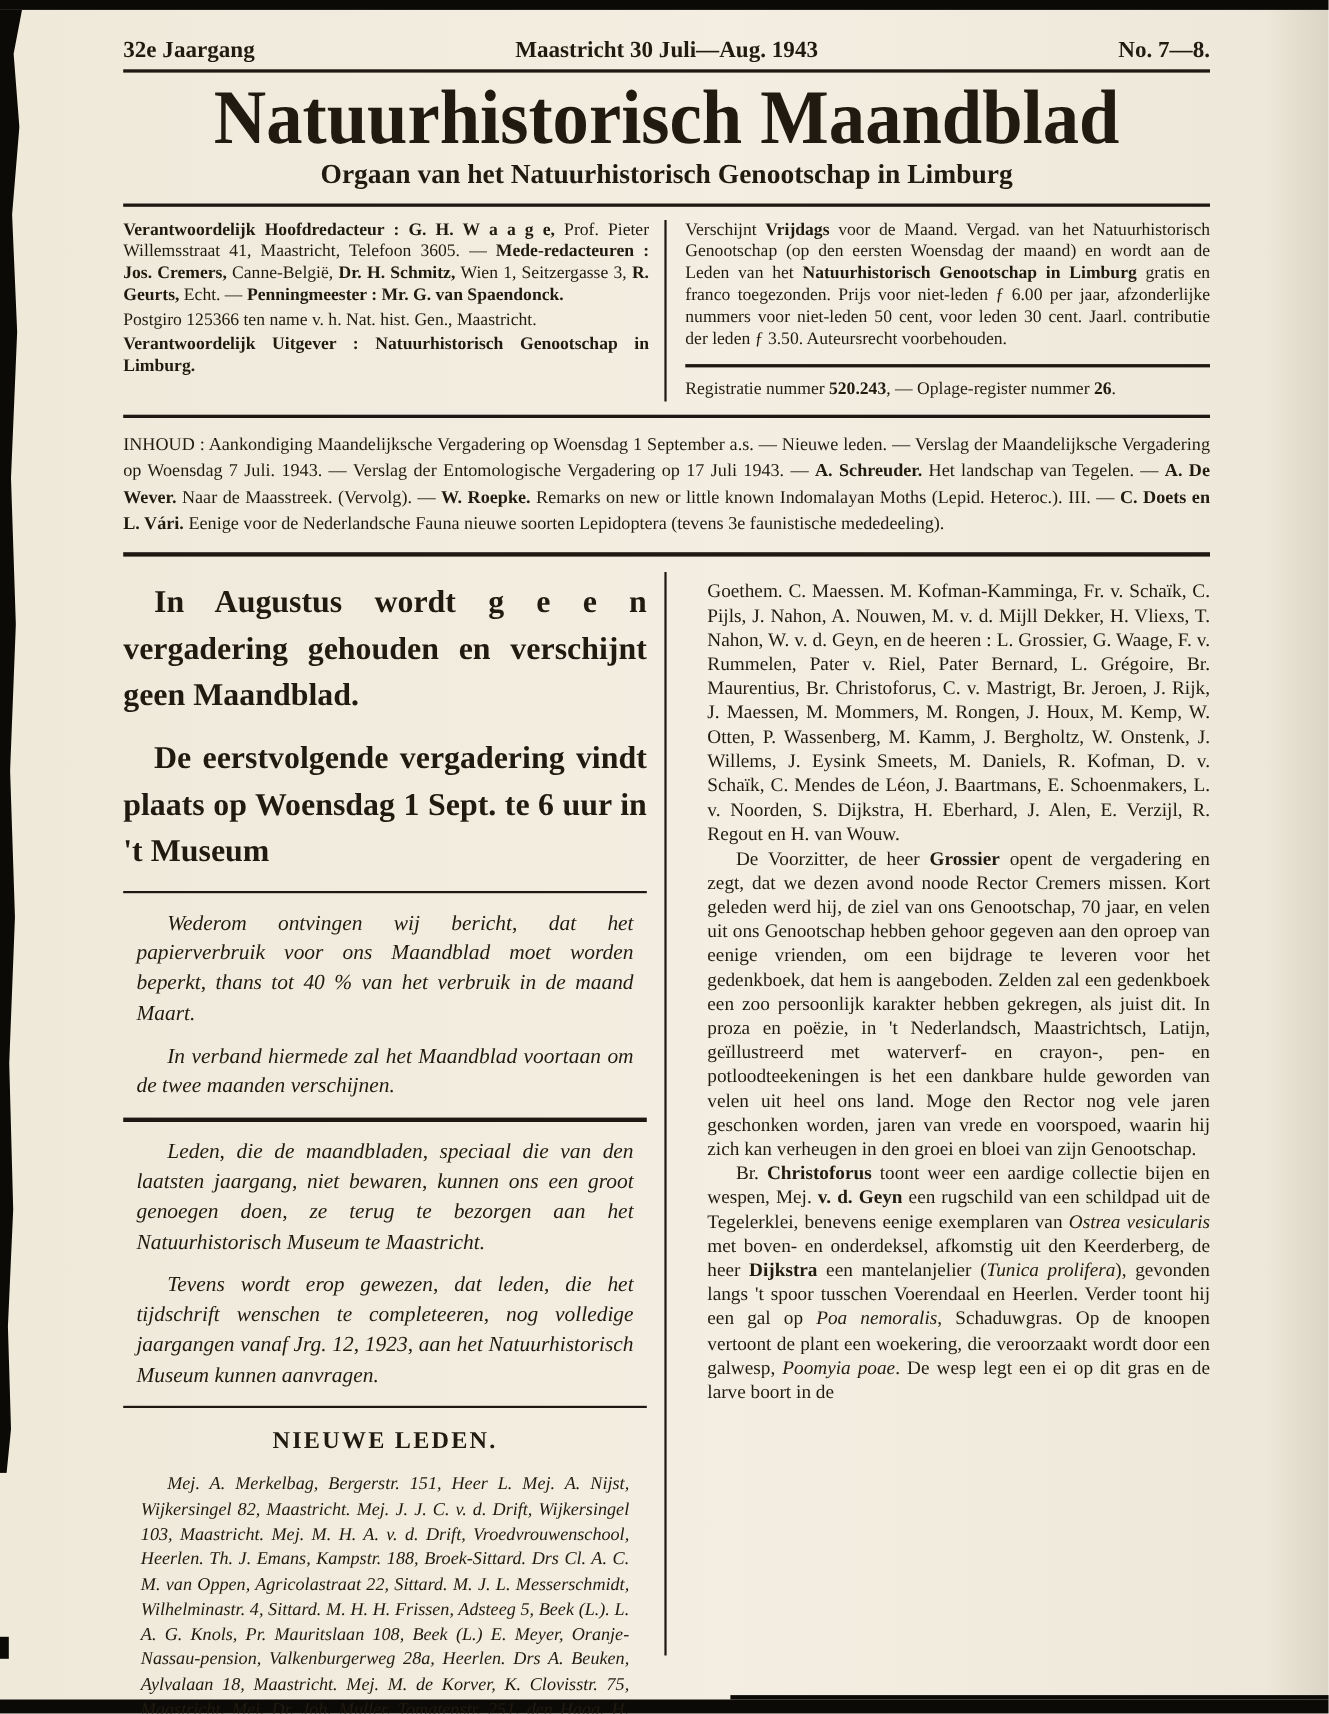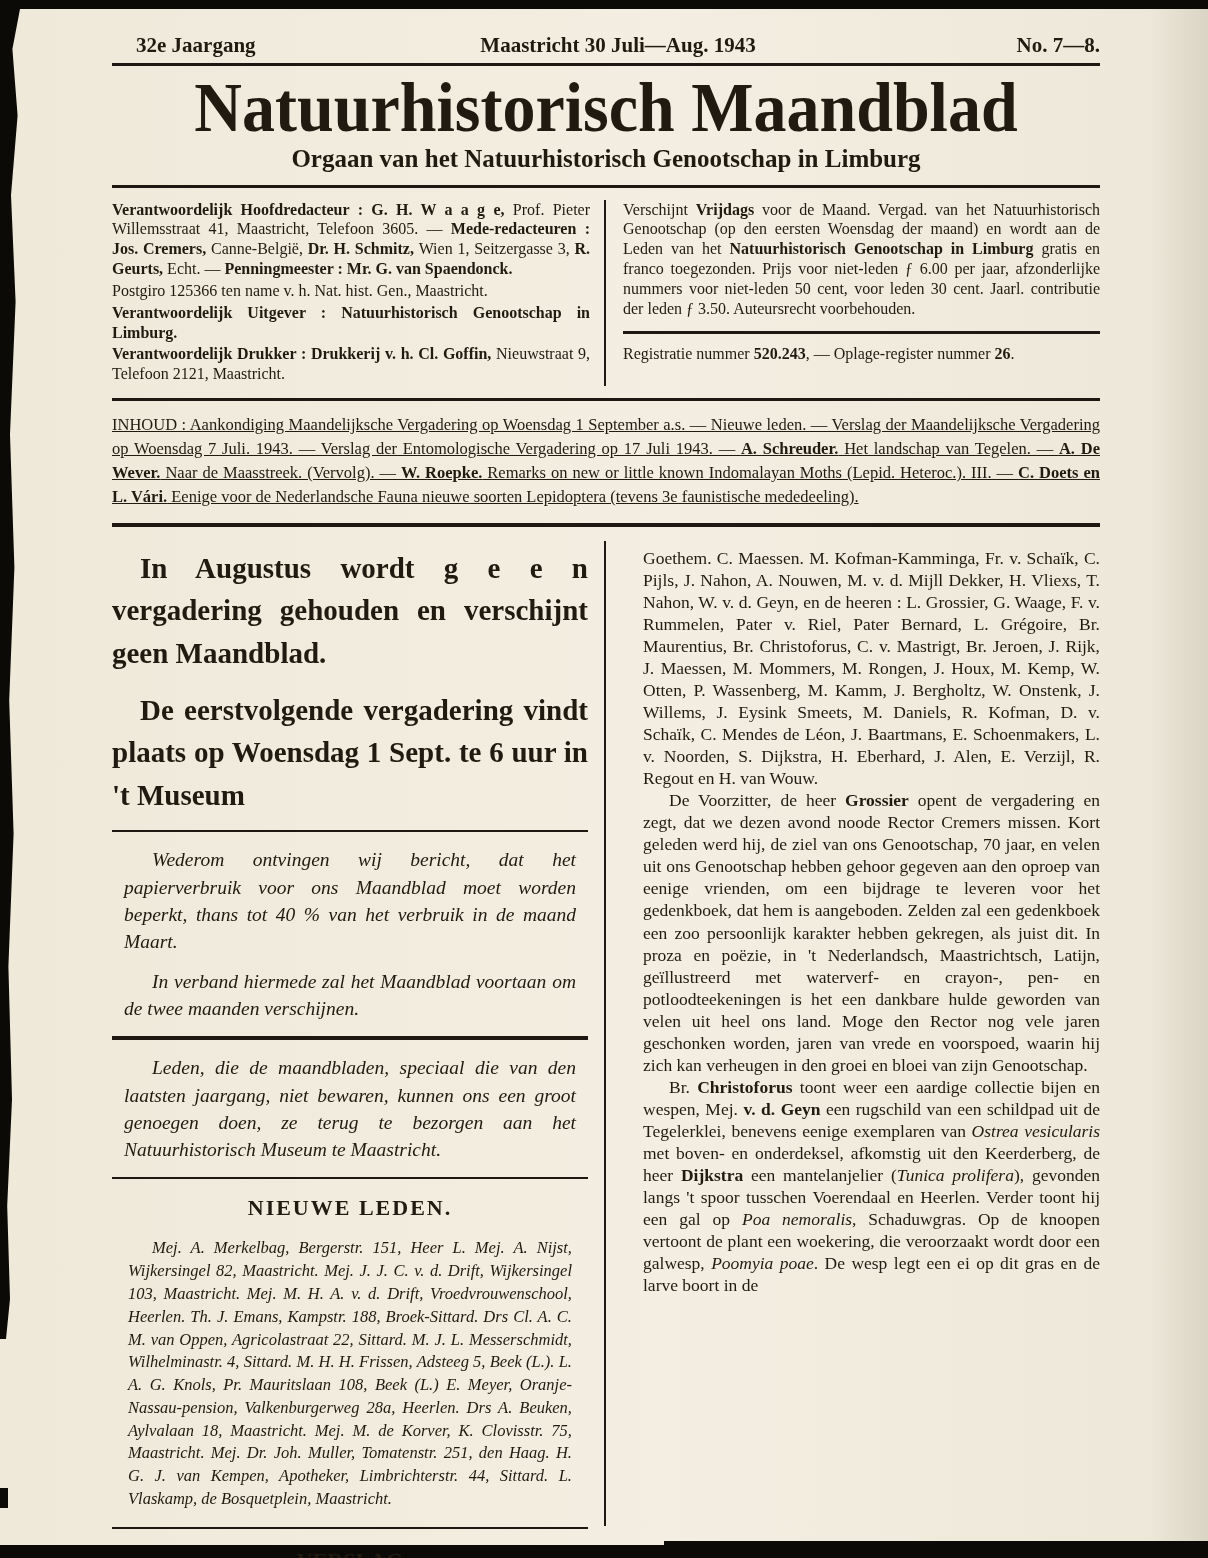--- a/index.html
+++ b/index.html
@@ -19,37 +19,37 @@
   .edge-bottom{ position:absolute; bottom:0; left:0; width:100%; height:13px; background:#0c0a07; }
   .edge-bottom-line { position:absolute; bottom:13px; right:0; width:45%; height:4px; background:#0c0a07; }
   .edge-right { position:absolute; right:0; top:9px; bottom:13px; width:58px;
                 background:linear-gradient(to right, rgba(0,0,0,0), rgba(110,100,80,0.14)); }
 
   .content { position:absolute; top:9px; left:0; width:100%; height:1536px; padding:24px 108px 0 112px; box-sizing:border-box; }
 
   .rule { background:#1d1812; border:none; }
   .r2 { height:2px; } .r3 { height:3px; } .r4 { height:4px; }
 
-  .meta-row { display:flex; align-items:baseline; font-weight:700; font-size:21px;margin-left:24px; }
+  .meta-row { display:flex; align-items:baseline; font-weight:700; font-size:21px; }
   .meta-row .l { flex:1; text-align:left; }
   .meta-row .c { flex:2; text-align:center; }
   .meta-row .r { flex:1; text-align:right; }
   .meta-rule { margin-top:5px; }
 
   h1.title { margin:4px 0 0 0; font-size:66px; font-weight:700; letter-spacing:0px;
              text-align:center; white-space:nowrap; line-height:1.1; transform:scaleY(1.06); transform-origin:top; }
   .subtitle { text-align:center; font-weight:700; font-size:25px; margin:2px 0 12px 0; }
 
   .masthead { display:flex; padding:12px 0 12px 0; font-size:16px; line-height:1.24; }
   .m-left  { width:50%; padding-right:14px; border-right:2px solid #1d1812; box-sizing:border-box; }
   .m-right { width:50%; padding-left:17px; box-sizing:border-box; }
   .masthead p { margin:0 0 2px 0; text-align:justify; }
   .m-rule { margin:12px 0 10px 0; }
 
-  .inhoud { padding:12px 0 14px 0;text-decoration:underline; }
+  .inhoud { padding:12px 0 14px 0; }
   .inhoud p { margin:0; font-size:16.5px; line-height:1.45; text-align:justify; }
 
   .body-cols { display:flex; height:985px; padding-top:14px; box-sizing:content-box; }
   .col-left  { width:50%; padding:6px 16px 0 0; border-right:2px solid #1d1812; box-sizing:border-box; }
   .col-right { width:50%; padding:6px 0 0 37px; box-sizing:border-box; }
 
   .ann { font-weight:700; font-size:29px; line-height:1.47; margin:0 0 14px 0; text-align:justify; }
   .it  { font-style:italic; font-size:19.5px; line-height:1.4; margin:12px; text-align:justify; }
   .indent { text-indent:28px; }
   .sp  { margin:14px 0 14px 0; }
@@ -90,21 +90,20 @@
 
     <h1 class="title">Natuurhistorisch Maandblad</h1>
     <div class="subtitle">Orgaan van het Natuurhistorisch Genootschap in Limburg</div>
     <div class="rule r3"></div>
 
     <section class="masthead">
       <div class="m-left">
         <p><span class="b">Verantwoordelijk Hoofdredacteur : </span><span class="b">G. H. W a a g e, </span><span>Prof. Pieter Willemsstraat 41, Maastricht, Telefoon 3605. — </span><span class="b">Mede-redacteuren : </span><span class="b">Jos. Cremers, </span><span>Canne-België, </span><span class="b">Dr. H. Schmitz, </span><span>Wien 1, Seitzergasse 3, </span><span class="b">R. Geurts, </span><span>Echt. — </span><span class="b">Penningmeester : Mr. G. van Spaendonck.</span></p>
         <p><span>Postgiro 125366 ten name v. h. Nat. hist. Gen., Maastricht.</span></p>
         <p><span class="b">Verantwoordelijk Uitgever : Natuurhistorisch Genootschap in Limburg.</span></p>
-        <p><span class="b">Verantwoordelijk Drukker : Drukkerij v. h. Cl. Goffin, </span><span>Nieuwstraat 9, Telefoon 2121, Maastricht.</span></p>
       </div>
       <div class="m-right">
         <p><span>Verschijnt </span><span class="b">Vrijdags</span><span> voor de Maand. Vergad. van het Natuurhistorisch Genootschap (op den eersten Woensdag der maand) en wordt aan de Leden van het </span><span class="b">Natuurhistorisch Genootschap in Limburg</span><span> gratis en franco toegezonden. Prijs voor niet-leden ƒ 6.00 per jaar, afzonderlijke nummers voor niet-leden 50 cent, voor leden 30 cent. Jaarl. contributie der leden ƒ 3.50. Auteursrecht voorbehouden.</span></p>
         <div class="rule r3 m-rule"></div>
         <p><span>Registratie nummer </span><span class="b">520.243</span><span>, — Oplage-register nummer </span><span class="b">26</span><span>.</span></p>
       </div>
     </section>
 
     <div class="rule r3"></div>
     <section class="inhoud">
@@ -117,20 +116,21 @@
       <div class="col-left">
         <p class="ann indent">In Augustus wordt g e e n vergadering gehouden en verschijnt geen Maandblad.</p>
         <p class="ann indent">De eerstvolgende vergadering vindt plaats op Woensdag 1 Sept. te 6 uur in 't Museum</p>
         <div class="rule r2 sp"></div>
 
         <p class="it indent">Wederom ontvingen wij bericht, dat het papierverbruik voor ons Maandblad moet worden beperkt, thans tot 40 % van het verbruik in de maand Maart.</p>
         <p class="it indent">In verband hiermede zal het Maandblad voortaan om de twee maanden verschijnen.</p>
         <div class="rule r4 sp"></div>
 
         <p class="it indent">Leden, die de maandbladen, speciaal die van den laatsten jaargang, niet bewaren, kunnen ons een groot genoegen doen, ze terug te bezorgen aan het Natuurhistorisch Museum te Maastricht.</p>
+        <p class="it indent">Tevens wordt erop gewezen, dat leden, die het tijdschrift wenschen te completeeren, nog volledige jaargangen vanaf Jrg. 12, 1923, aan het Natuurhistorisch Museum kunnen aanvragen.</p>
         <div class="rule r2 sp"></div>
 
         <h2 class="nl-head">NIEUWE LEDEN.</h2>
         <p class="small indent">Mej. A. Merkelbag, Bergerstr. 151, Heer L. Mej. A. Nijst, Wijkersingel 82, Maastricht. Mej. J. J. C. v. d. Drift, Wijkersingel 103, Maastricht. Mej. M. H. A. v. d. Drift, Vroedvrouwenschool, Heerlen. Th. J. Emans, Kampstr. 188, Broek-Sittard. Drs Cl. A. C. M. van Oppen, Agricolastraat 22, Sittard. M. J. L. Messerschmidt, Wilhelminastr. 4, Sittard. M. H. H. Frissen, Adsteeg 5, Beek (L.). L. A. G. Knols, Pr. Mauritslaan 108, Beek (L.) E. Meyer, Oranje-Nassau-pension, Valkenburgerweg 28a, Heerlen. Drs A. Beuken, Aylvalaan 18, Maastricht. Mej. M. de Korver, K. Clovisstr. 75, Maastricht. Mej. Dr. Joh. Muller, Tomatenstr. 251, den Haag. H. G. J. van Kempen, Apotheker, Limbrichterstr. 44, Sittard. L. Vlaskamp, de Bosquetplein, Maastricht.</p>
         <div class="rule r2 sp"></div>
 
         <h3 class="vs-head">
           <span class="line1">VERSLAG</span>
           <span class="line3">OP WOENSDAG 7 JULI 1943.</span>
         </h3>

